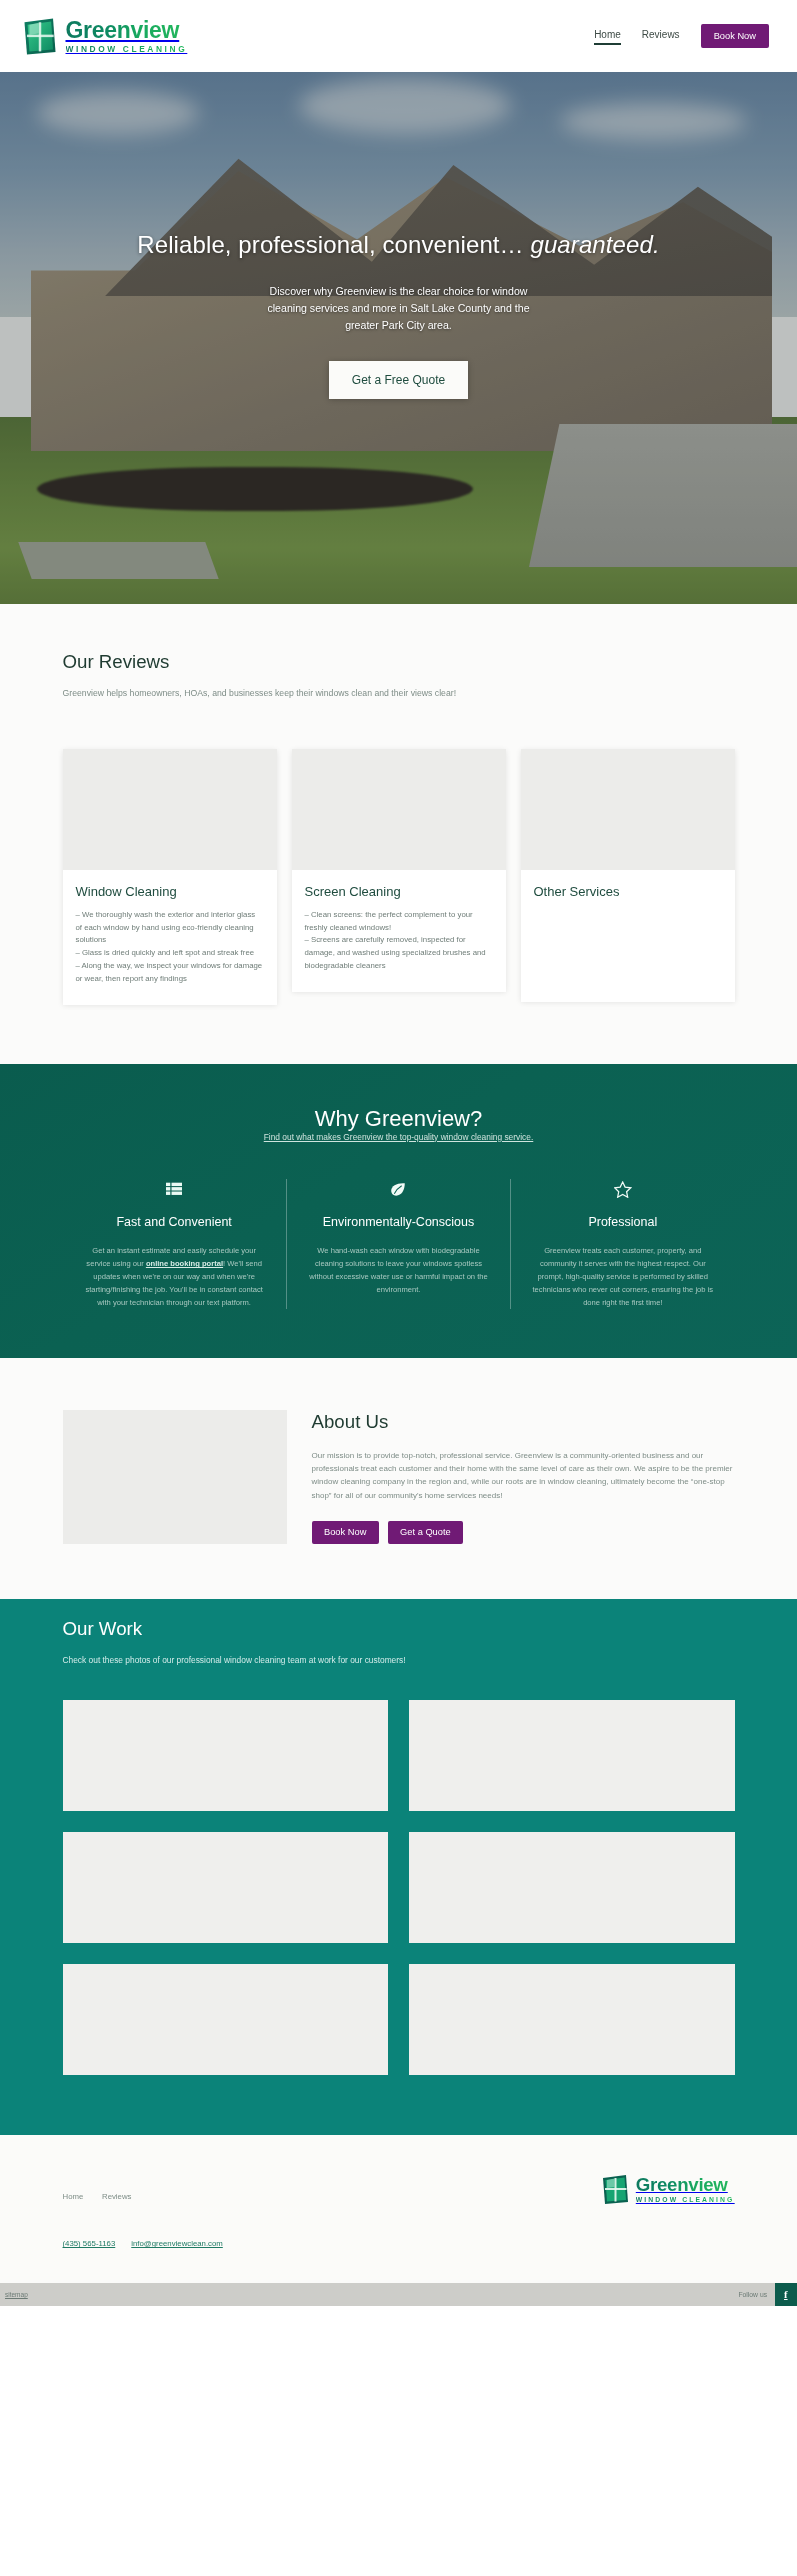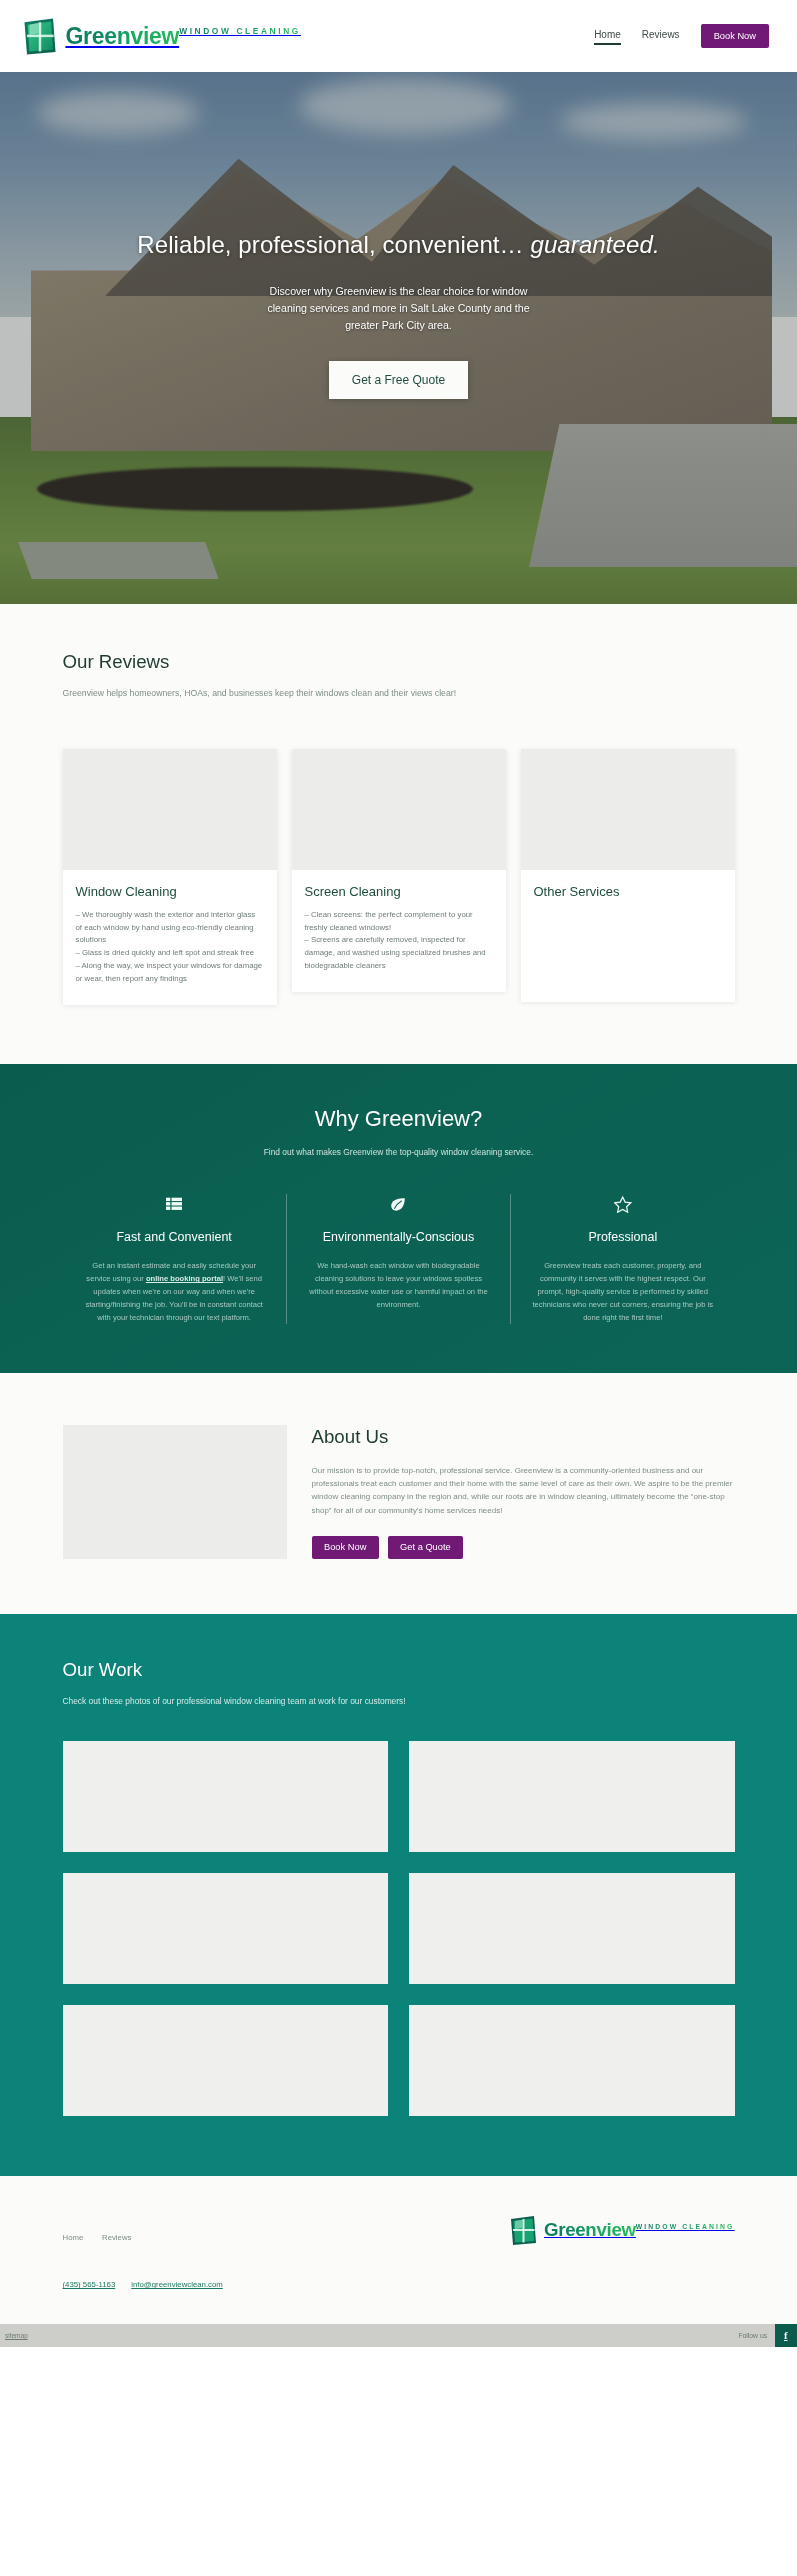--- a/index.html
+++ b/index.html
@@ -15,21 +15,21 @@
   .site-header {
     height: 72px;
     background: #ffffff;
     display: flex;
     align-items: center;
     padding: 0 28px 0 22px;
     position: relative;
   }
   .logo-wrap { display: flex; align-items: center; gap: 7.5px; }
   .logo-mark { width: 36px; height: 39px; flex: 0 0 auto; }
-  .logo-text { display: flex; flex-direction: row; line-height: 1; }
+  .logo-text { display: flex; flex-direction: column; line-height: 1; }
   .logo-name {
     font-size: 23px;
     font-weight: bold;
     letter-spacing: -0.3px;
     background: linear-gradient(90deg,#0e7a5f 0%,#0e8b63 35%,#19a95f 60%,#23b85c 100%);
     -webkit-background-clip: text;
     background-clip: text;
     color: transparent;
   }
   .logo-sub {
@@ -182,21 +182,21 @@
   .card.tall .card-body { min-height: 132px; }
 
   
   .why {
     background: linear-gradient(150deg,#0a5c4e 0%, #0b6152 42%, #0c6457 100%);
     color: #ffffff;
     padding: 42px 0 49px;
     text-align: center;
   }
   .why h2 { font-size: 22px; font-weight: normal; }
-  .why-sub { margin-top: 15px; font-size: 8.4px; color: #cfe4de; }
+  .why-sub { font-size: 8.4px; color: #cfe4de; text-decoration: underline; }
   .features { margin-top: 37px; display: flex; }
   .feature {
     flex: 1;
     padding: 0 20px;
     border-left: 0.6px solid rgba(255,255,255,.30);
   }
   .feature:first-child { border-left: none; }
   .feature.bordered-right { border-right: none; }
   .feat-icon { height: 21px; display: flex; align-items: center; justify-content: center; }
   .feat-title {
@@ -213,21 +213,21 @@
   .about-img { width: 224px; height: 134px; background: #ececea; flex: 0 0 auto; }
   .about-col { flex: 1; padding-top: 2.5px; }
   .about-col h2 { font-size: 18.7px; font-weight: normal; color: #1f3b31; }
   .about-text {
     margin-top: 16px; font-size: 8px; line-height: 1.66; color: #7e8d87;
   }
   .about-btns { margin-top: 18.7px; display: flex; gap: 8.7px; }
   .about-btns .btn-primary { font-size: 9.3px; padding: 6.8px 12.5px; }
 
   
-  .work { background: #0b8379; color: #fff; padding: 45px 0 60px; }
+  .work { background: #0b8379; color: #fff; padding: 19px 0 60px; }
   .work h2 { font-size: 18.7px; font-weight: normal; }
   .work-sub { margin-top: 15px; font-size: 8.4px; color: #d3ecea; }
   .gallery {
     margin-top: 35px;
     display: grid;
     grid-template-columns: 1fr 1fr;
     gap: 21px 21px;
   }
   .gal-item { height: 111px; background: #efefed; }
 

